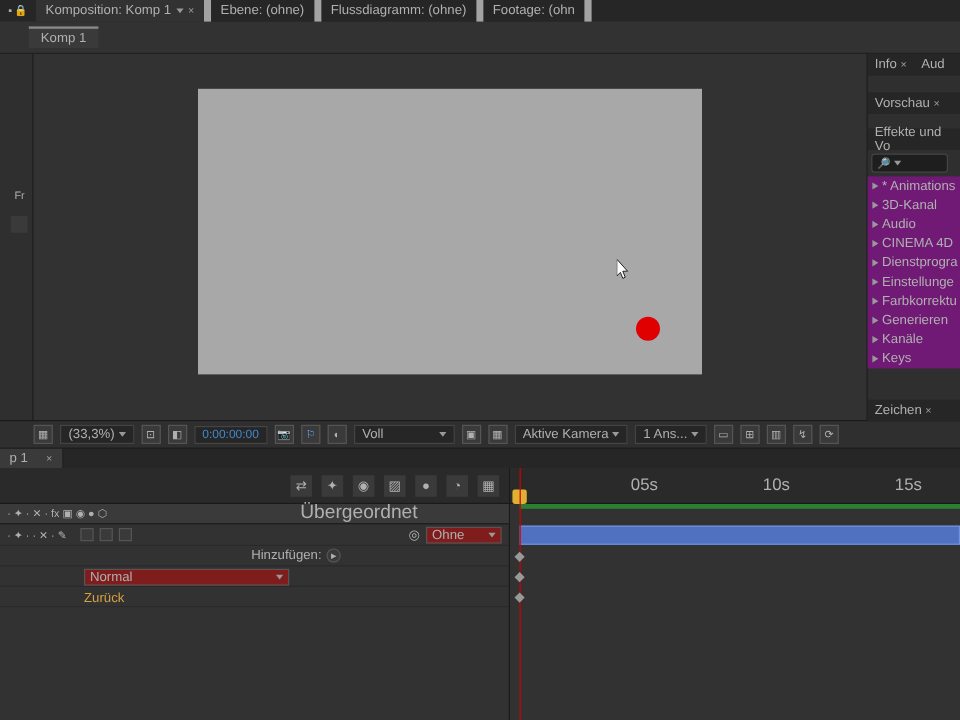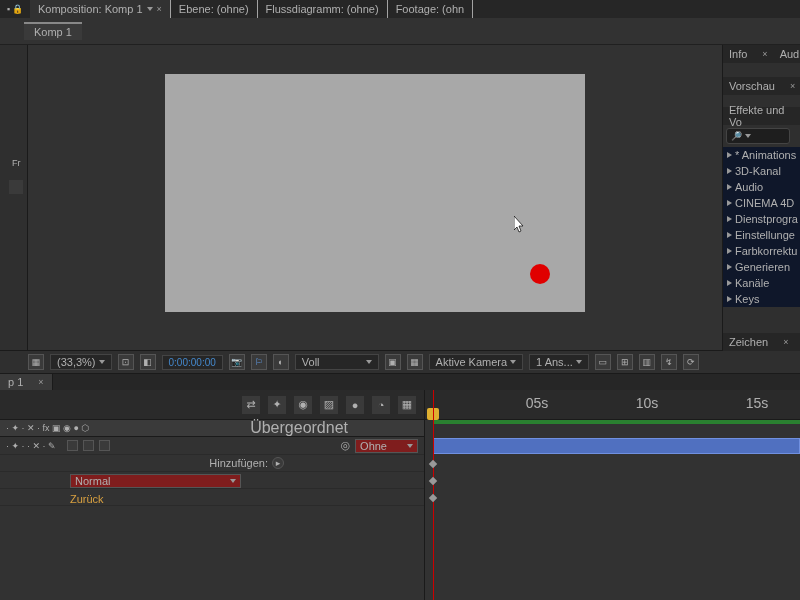--- a/index.html
+++ b/index.html
@@ -1,39 +1,39 @@
 <!DOCTYPE html>
 <html><head>
 <meta charset="utf-8">
 <style>
 * { margin: 0; padding: 0; box-sizing: border-box; font-family: Arial, sans-serif; font-size: 11px; color: #b0b0b0; }
 body { background: #323232; width: 800px; height: 600px; overflow: hidden; position: relative; }
 
 .top-tabs { display: flex; background: #262626; height: 18px; align-items: center; }
-.top-tab { padding: 2px 8px; background: #262626; border-right: 1px solid #a3a3a3; display: flex; align-items: center; gap: 4px; height: 18px; justify-content: flex-end; }
+.top-tab { padding: 2px 8px; background: #262626; border-right: 6px solid #a3a3a3; display: flex; align-items: center; gap: 4px; height: 18px; justify-content: flex-end; }
 .top-tab.active { background: #323232; }
 .close-x { color: #999; font-size: 9px; }
 
 .comp-bar { background: #323232; padding: 4px 24px; border-bottom: 1px solid #202020; }
 .comp-tab { display: inline-block; background: #3a3a3a; padding: 2px 10px; border-top: 2px solid #888; }
 
 .main-area { display: flex; height: 305px; }
 .left-narrow { width: 28px; background: #2f2f2f; border-right: 1px solid #1a1a1a; }
 .viewer { flex: 1; display: flex; justify-content: center; align-items: center; position: relative; background: #323232; }
 .canvas { width: 420px; height: 238px; background: #a8a8a8; position: relative; margin-top: -10px; }
 .red-dot { position: absolute; width: 20px; height: 20px; background: #e00000; border-radius: 50%; }
 .cursor { position: absolute; width: 12px; height: 18px; }
 .cursor svg { width: 100%; height: 100%; }
 
 .right-panel { width: 78px; background: #2f2f2f; border-left: 1px solid #1a1a1a; }
 .panel-tab-row { display: flex; background: #262626; height: 18px; }
-.panel-tab { padding: 2px 6px; display: flex; align-items: center; gap: 15px; font-size: 10px; }
+.panel-tab { padding: 2px 6px; display: flex; align-items: center; gap: 3px; font-size: 10px; }
 .panel-search { padding: 3px; background: #2f2f2f; }
 .panel-search .search-field { background: #1e1e1e; border: 1px solid #444; border-radius: 3px; padding: 1px 4px; width: 64px; height: 16px; display: flex; align-items: center; }
-.effect-list { background: #0f172a; }
+.effect-list { background: #701a75; }
 .effect-item { padding: 2px 4px; display: flex; align-items: center; gap: 3px; font-size: 10px; white-space: nowrap; overflow: hidden; }
 .tri { width: 0; height: 0; border-top: 3px solid transparent; border-bottom: 3px solid transparent; border-left: 5px solid #999; display: inline-block; }
 
 .viewer-toolbar { display: flex; align-items: center; gap: 6px; background: #2f2f2f; padding: 3px 28px; border-top: 1px solid #1a1a1a; border-bottom: 1px solid #1a1a1a; height: 24px; }
 .tb-btn { width: 16px; height: 16px; background: #3a3a3a; border: 1px solid #555; display: inline-flex; align-items: center; justify-content: center; font-size: 9px; }
 .tb-field { background: #262626; padding: 1px 6px; border: 1px solid #444; font-size: 10px; display: inline-flex; align-items: center; gap: 3px; }
 .tri-down { width: 0; height: 0; border-left: 3px solid transparent; border-right: 3px solid transparent; border-top: 4px solid #999; display: inline-block; }
 
 .timeline-tabs { background: #262626; height: 16px; display: flex; }
 .tl-tab { padding: 1px 8px; background: #3a3a3a; font-size: 10px; display: flex; align-items: center; gap: 15px; border-right: 1px solid #1a1a1a; }

